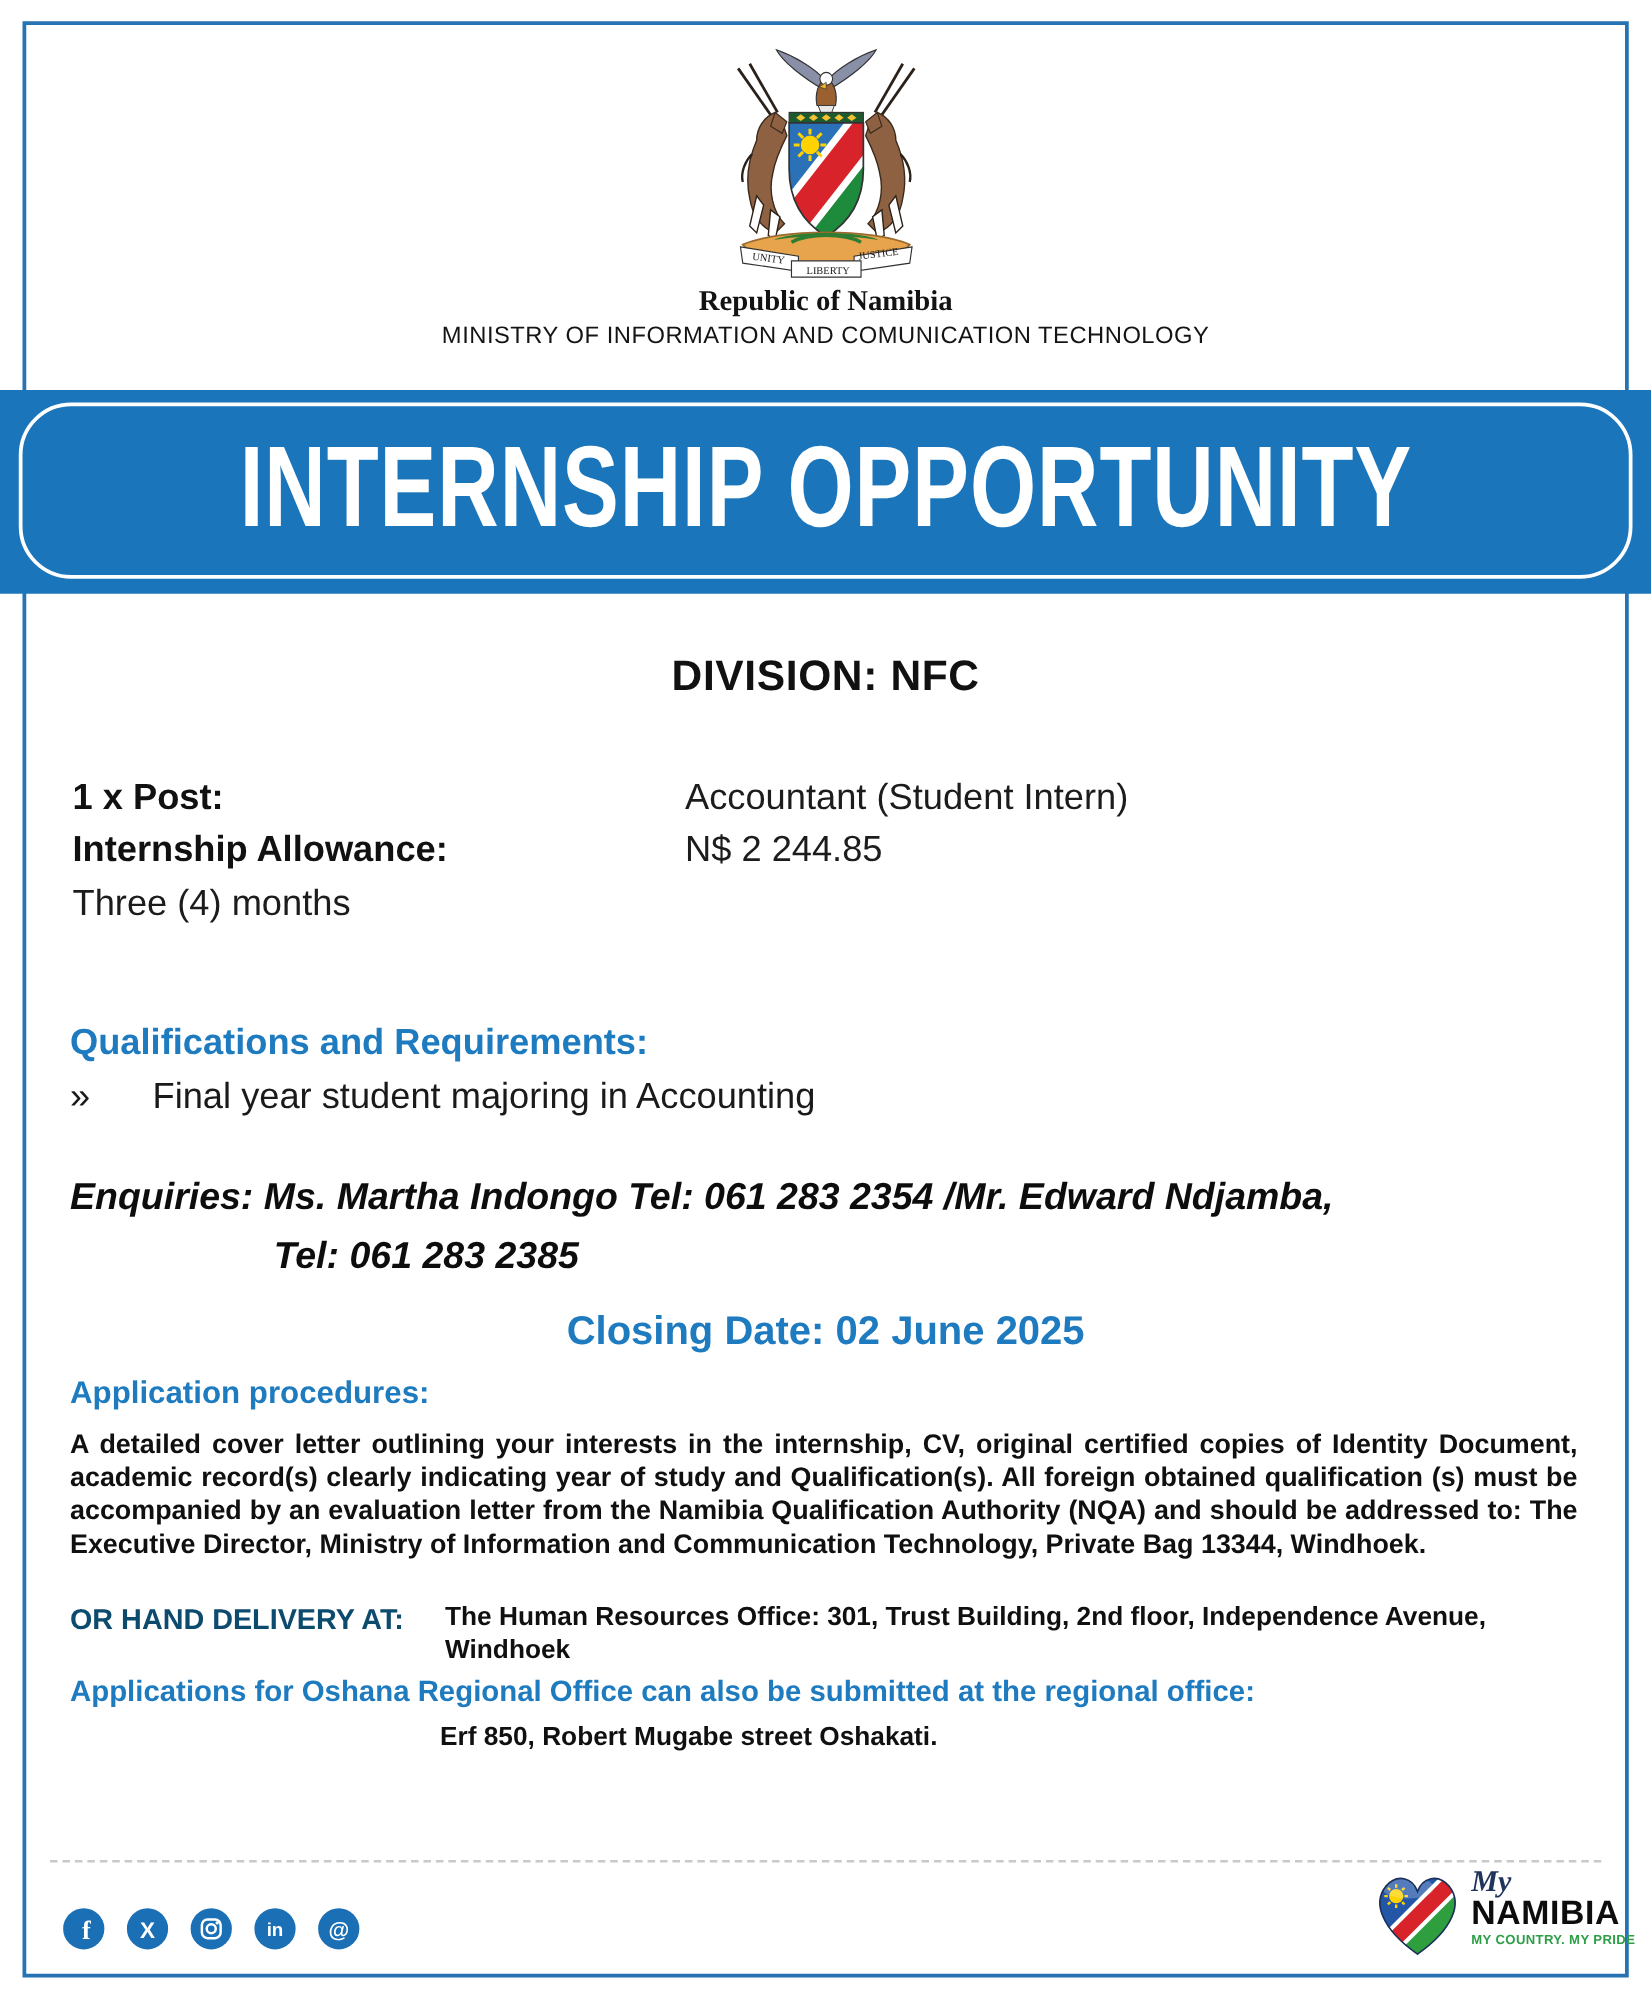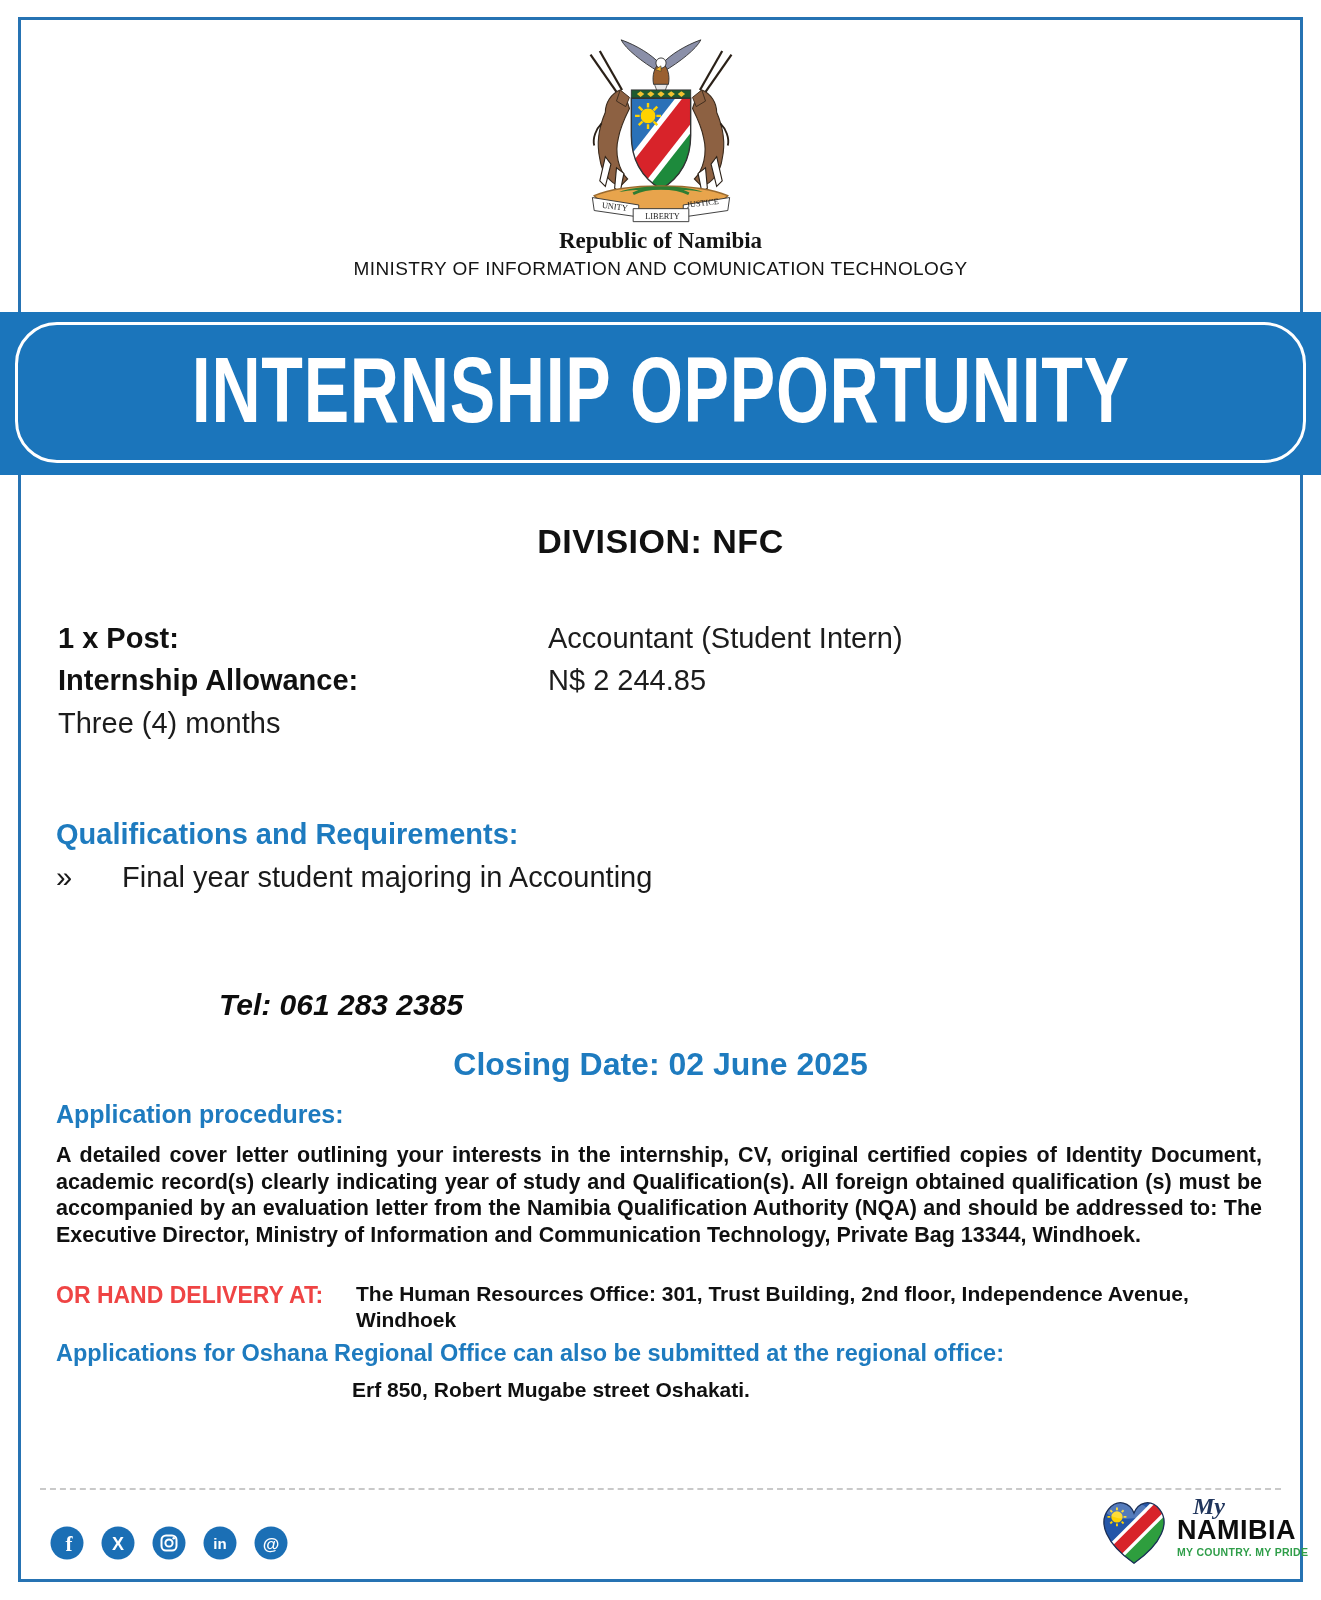--- a/index.html
+++ b/index.html
@@ -31,31 +31,31 @@
   .bullet-row{position:absolute;top:861px;left:56px;display:flex;font-size:29px;color:#1a1a1a;z-index:2;}
   .bullet-row .b{width:66px;font-weight:400;}
   .enq1{position:absolute;top:941px;left:56px;font-size:30px;font-weight:bold;font-style:italic;color:#0d0d0d;z-index:2;}
   .enq2{position:absolute;top:988px;left:219px;font-size:30px;font-weight:bold;font-style:italic;color:#0d0d0d;z-index:2;}
   .closing{position:absolute;top:1046px;left:0;width:100%;text-align:center;
            font-size:32px;font-weight:bold;color:#1E7BBF;z-index:2;}
   .appproc{position:absolute;top:1100px;left:56px;font-size:25px;font-weight:bold;color:#1E7BBF;z-index:2;}
   .parag{position:absolute;top:1142px;left:56px;width:1206px;text-align:justify;
          font-size:21.5px;line-height:26.5px;font-weight:bold;color:#101010;z-index:2;}
   .handrow{position:absolute;top:1281px;left:56px;display:flex;z-index:2;}
-  .handrow .hlbl{width:300px;font-size:23px;font-weight:bold;color:#ef4444;padding-top:1px;}
+  .handrow .hlbl{width:300px;font-size:23px;font-weight:bold;color:#0c4a6e;padding-top:1px;}
   .handrow .htxt{width:906px;font-size:21px;line-height:26px;font-weight:bold;color:#101010;}
   .oshana{position:absolute;top:1340px;left:56px;font-size:23.5px;font-weight:bold;color:#1E7BBF;z-index:2;}
   .erf{position:absolute;top:1378px;left:352px;font-size:21px;font-weight:bold;color:#101010;z-index:2;}
   .dashline{position:absolute;top:1488px;left:40px;right:40px;border-top:2px dashed #c9c9c9;z-index:2;}
   .social{position:absolute;top:1526px;left:50px;display:flex;gap:17px;z-index:2;}
   .social a{display:block;width:34px;height:34px;}
   
   .mylogo{position:absolute;top:1497px;left:1096px;display:flex;z-index:2;}
   .mylogo .txt{margin-left:4px;position:relative;width:130px;}
-  .mylogo .my{position:absolute;top:-4px;left:17px;font-family:"Liberation Serif",serif;
+  .mylogo .my{position:absolute;top:-4px;left:1px;font-family:"Liberation Serif",serif;
               font-style:italic;font-weight:bold;font-size:24px;color:#20355c;}
   .mylogo .nam{position:absolute;top:18px;left:1px;font-size:27px;font-weight:bold;
                letter-spacing:.5px;color:#0d0d0d;}
   .mylogo .tag{position:absolute;top:49px;left:1px;font-size:10.5px;font-weight:bold;
                letter-spacing:.3px;color:#2f9e49;white-space:nowrap;}
 </style>
 </head>
 <body>
 
 <div class="page">
@@ -175,20 +175,21 @@
       <span class="val">Three (4) months</span>
     </div>
   </div>
 
   <div class="qual-head">Qualifications and Requirements:</div>
   <div class="bullet-row">
     <span class="b">»</span>
     <span>Final year student majoring in Accounting</span>
   </div>
 
+  <div class="enq1">Enquiries: Ms. Martha Indongo Tel: 061 283 2354 /Mr. Edward Ndjamba,</div>
   <div class="enq2">Tel: 061 283 2385</div>
 
   <div class="closing">Closing Date: 02 June 2025</div>
 
   <div class="appproc">Application procedures:</div>
   <div class="parag">A detailed cover letter outlining your interests in the internship, CV, original certified copies of Identity Document, academic record(s) clearly indicating year of study and Qualification(s). All foreign obtained qualification (s) must be accompanied by an evaluation letter from the Namibia Qualification Authority (NQA) and should be addressed to: The Executive Director, Ministry of Information and Communication Technology, Private Bag 13344, Windhoek.</div>
 
   <div class="handrow">
     <div class="hlbl">OR HAND DELIVERY AT:</div>
     <div class="htxt">The Human Resources Office: 301, Trust Building, 2nd floor, Independence Avenue, Windhoek</div>

